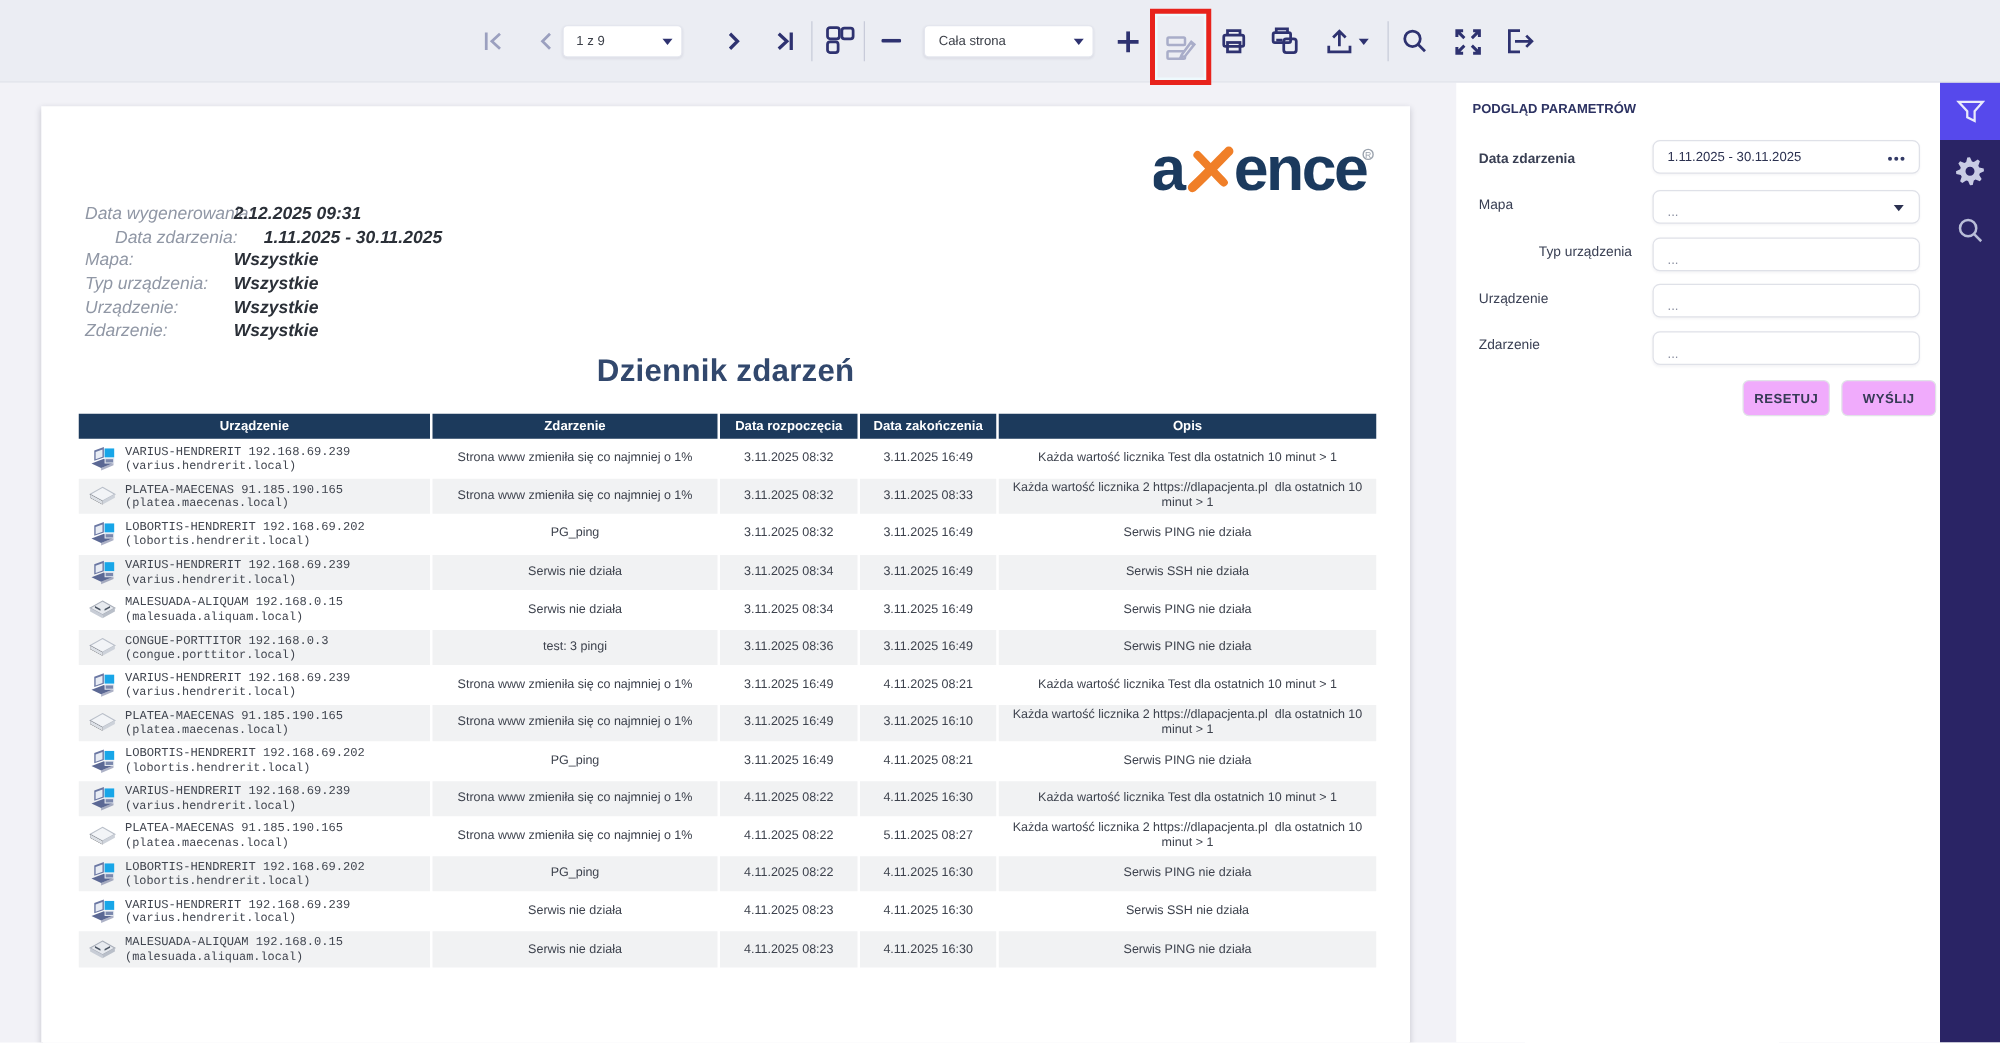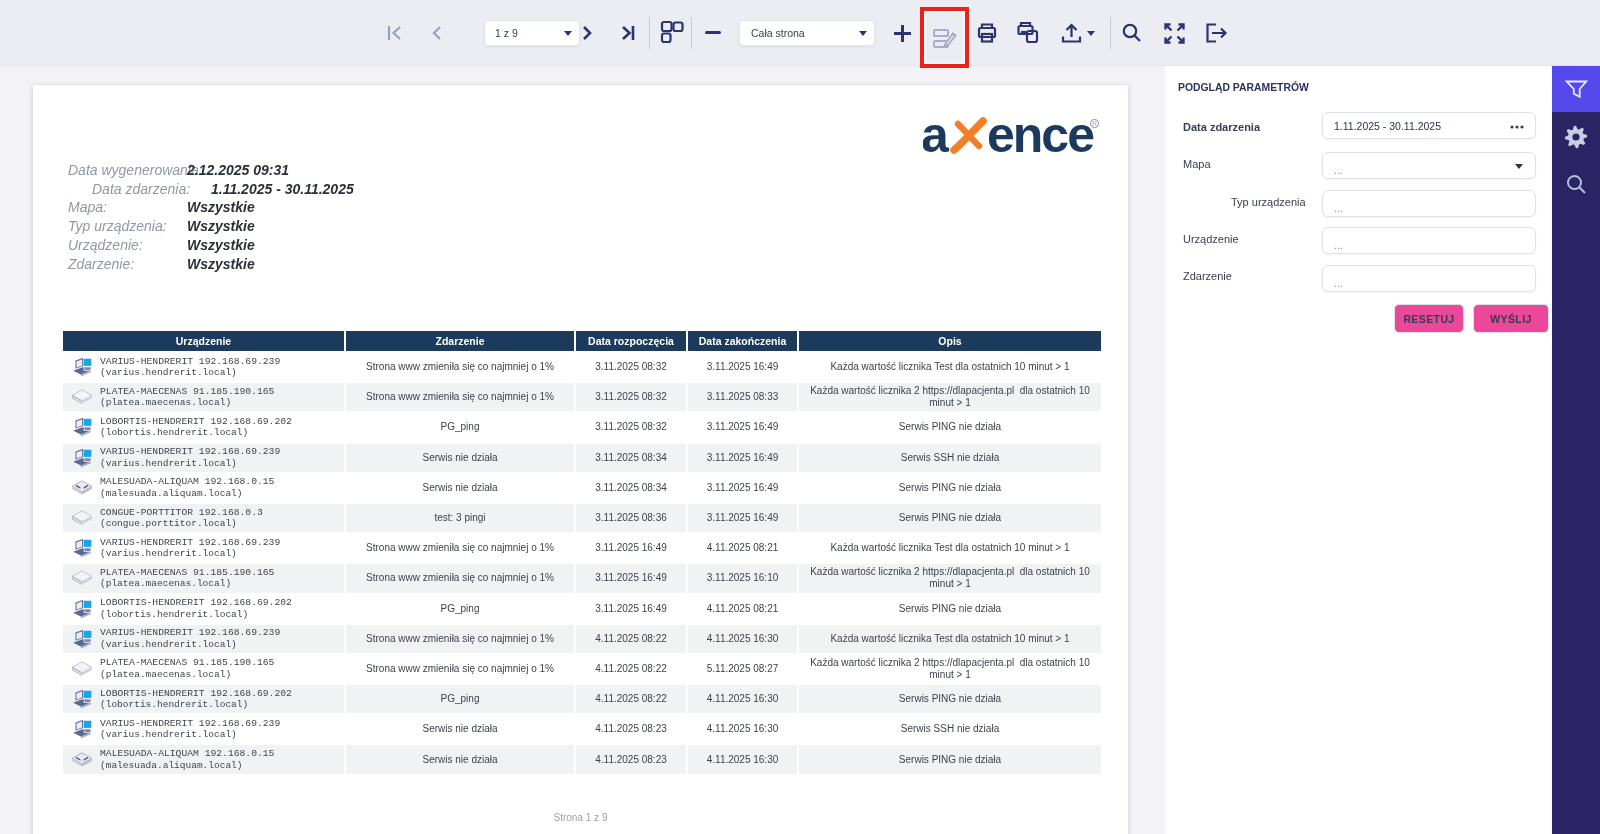--- a/index.html
+++ b/index.html
@@ -29,41 +29,41 @@
   .devwrap svg { margin-left:8px; flex:0 0 auto; width:22px; height:22px; }
   .devtxt { margin-left:7px; font-size:9.7px; line-height:11.5px; color:#40454f;font-family:Liberation Mono, monospace; }
   .devtxt .host { font-size:9.5px; }
   .footer { position:absolute; left:0; top:727px; width:1095px; text-align:center; font-size:10px; color:#9aa0ad; }
 
   .panel { position:absolute; left:1165px; top:66px; width:387px; height:768px; background:#fff; }
   .panel h3 { position:absolute; left:13px; top:16px; font-size:10.4px; color:#2c3262; letter-spacing:0; }
   .plabel { position:absolute; left:18px; font-size:11px; color:#3a4054; }
   .pinput { position:absolute; left:157px; width:214px; height:27px; background:#fff; border:1px solid #dfe1e8; border-radius:6px; font-size:10.5px; color:#2b3150; display:flex; align-items:center; padding:0 11px; box-shadow:0 1px 2px rgba(40,40,80,0.05); }
   .ph { color:#8a8fa0; }
-  .pbtn { position:absolute; top:238px; height:29px; background:#ec4899; border:1px solid #e1e2e8; border-radius:5px; font-size:10.5px; font-weight:bold; color:#353a55; letter-spacing:0.4px; display:flex; align-items:center; justify-content:center; }
+  .pbtn { position:absolute; top:238px; height:29px; background:#f0abfc; border:1px solid #e1e2e8; border-radius:5px; font-size:10.5px; font-weight:bold; color:#353a55; letter-spacing:0.4px; display:flex; align-items:center; justify-content:center; }
 
   .strip { position:absolute; left:1552px; top:66px; width:48px; height:768px; background:#2a2465; }
   .strip .active { position:absolute; left:0; top:0; width:48px; height:46px; background:#5649ec; display:flex; align-items:center; justify-content:center; }
   .sicon { position:absolute; left:0; width:48px; display:flex; align-items:center; justify-content:center; }
 </style>
 </head>
 <body>
 
 <div class="toolbar">
   <div class="tb" style="left:384px;width:22px;">
     <svg width="20" height="20" viewBox="0 0 20 20" fill="none" stroke="#9ba0bf" stroke-width="2.2">
         <path d="M4 3 V17 M15 4 L8.5 10 L15 16"></path>
       </svg>
   </div>
   <div class="tb" style="left:427px;width:20px;">
     <svg width="18" height="18" viewBox="0 0 18 18" fill="none" stroke="#9ba0bf" stroke-width="2.2">
         <path d="M12 3 L6 9 L12 15"></path>
       </svg>
   </div>
-  <div class="ddl" style="left:484px;width:96px;padding-left:10px;">1 z 9<span class="caret" style="position:absolute;left:79px;top:10px;"></span></div>
+  <div class="ddl" style="left:450px;width:96px;padding-left:10px;">1 z 9<span class="caret" style="position:absolute;left:79px;top:10px;"></span></div>
   <div class="tb" style="left:577px;width:20px;">
     <svg width="18" height="18" viewBox="0 0 18 18" fill="none" stroke="#2e3270" stroke-width="2.6">
         <path d="M6 3 L12 9 L6 15"></path>
       </svg>
   </div>
   <div class="tb" style="left:616px;width:24px;">
     <svg width="22" height="20" viewBox="0 0 22 20" fill="none" stroke="#2e3270" stroke-width="2.6">
         <path d="M6 4 L12.5 10 L6 16 M16 3 V17"></path>
       </svg>
   </div>
@@ -157,20 +157,21 @@
     </svg>
   </div>
   <div class="meta">
     <div style="position:relative;"><span class="lbl">Data wygenerowania:</span><span class="val">2.12.2025 09:31</span></div>
     <div style="position:relative;margin-left:24px;"><span class="lbl">Data zdarzenia:</span><span class="val">1.11.2025 - 30.11.2025</span></div>
     <div style="position:relative;"><span class="lbl">Mapa:</span><span class="val">Wszystkie</span></div>
     <div style="position:relative;"><span class="lbl">Typ urządzenia:</span><span class="val">Wszystkie</span></div>
     <div style="position:relative;"><span class="lbl">Urządzenie:</span><span class="val">Wszystkie</span></div>
     <div style="position:relative;"><span class="lbl">Zdarzenie:</span><span class="val">Wszystkie</span></div>
   </div>
+  <div class="title">Dziennik zdarzeń</div>
 
   <table class="rep">
     <colgroup>
         <col style="width:281px">
         <col style="width:228px">
         <col style="width:110px">
         <col style="width:109px">
         <col style="width:302px">
       </colgroup>
     <tbody>
@@ -441,21 +442,20 @@
               <div class="devtxt">MALESUADA-ALIQUAM 192.168.0.15<br><span class="host">(malesuada.aliquam.local)</span></div>
             </div>
           </td>
           <td>Serwis nie działa</td>
           <td>4.11.2025 08:23</td>
           <td>4.11.2025 16:30</td>
           <td>Serwis PING nie działa</td>
         </tr>
   </tbody>
     </table>
-  <div class="footer">Strona 1 z 9</div>
 </div>
 
 <div class="panel">
   <h3>PODGLĄD PARAMETRÓW</h3>
   <div class="plabel" style="top:55px;font-weight:bold;">Data zdarzenia</div>
   <div class="pinput" style="top:46px;">1.11.2025 - 30.11.2025
     <svg width="14" height="4" viewBox="0 0 14 4" style="position:absolute;right:11px;top:12px;">
         <circle cx="2" cy="2" r="1.6" fill="#333a66"></circle>
         <circle cx="7" cy="2" r="1.6" fill="#333a66"></circle>
         <circle cx="12" cy="2" r="1.6" fill="#333a66"></circle>

